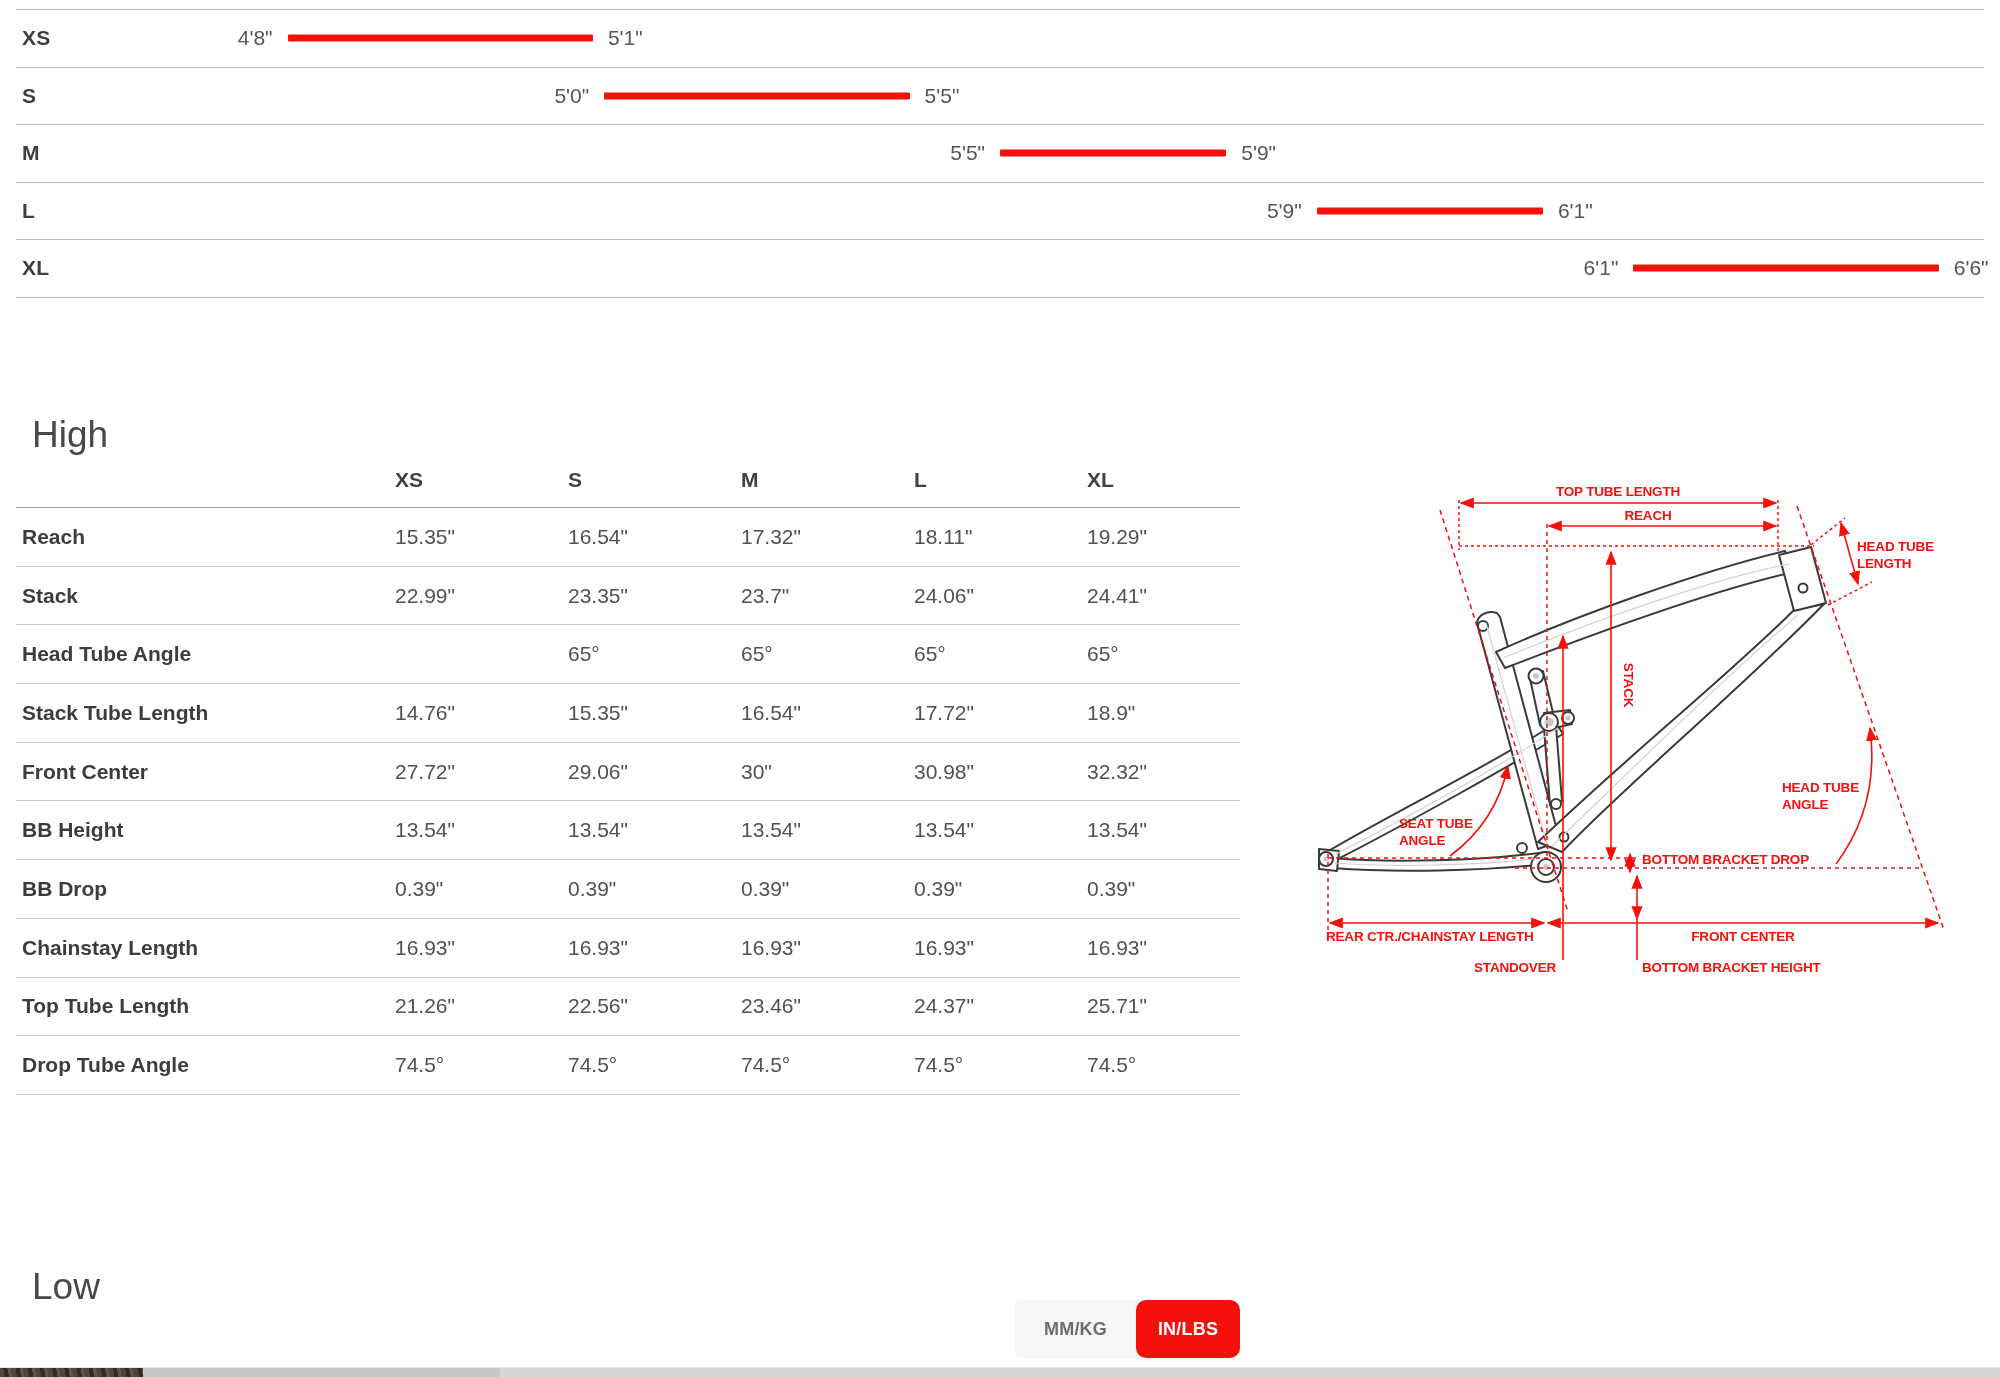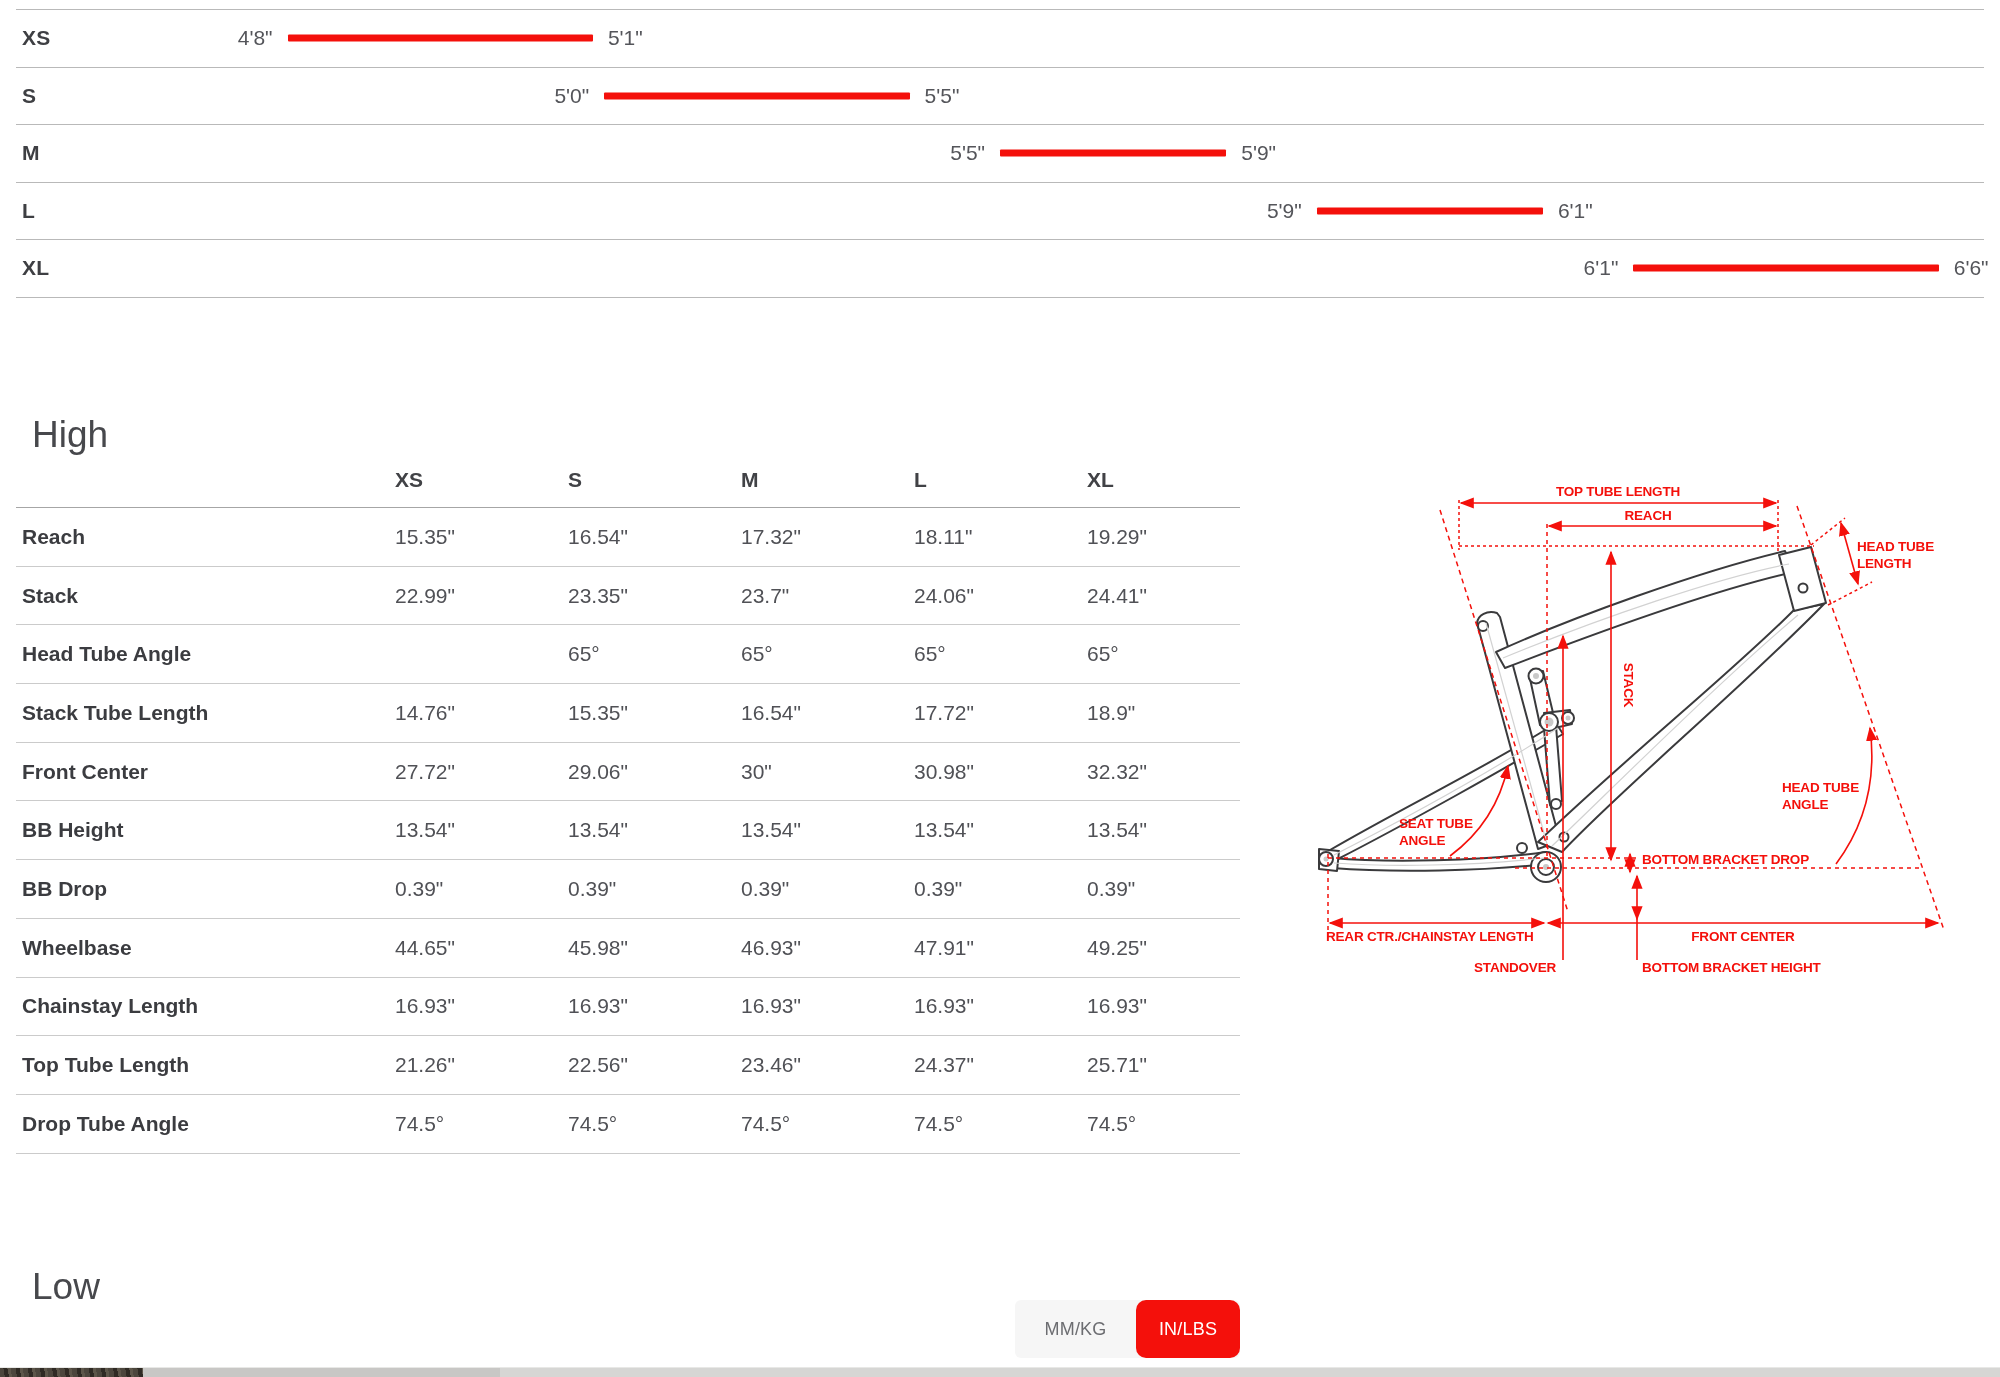--- a/index.html
+++ b/index.html
@@ -30,21 +30,21 @@
   .gt-row{height:57.7px;border-bottom:1px solid #cbcbcb;font-size:21px;color:#505156;}
   .gt-row .lbl{font-weight:bold;color:#3b3c40;padding-left:6px;font-size:21px;}
   
   .diagram{position:absolute;left:1300px;top:460px;width:690px;height:610px;}
   .diagram svg{display:block;}
   .dim-label{font-family:"Liberation Sans",sans-serif;font-weight:bold;font-size:13.5px;fill:#f4100b;letter-spacing:-0.2px;}
   
   .units-toggle{position:absolute;left:1015px;top:1300px;width:225px;height:58px;
     background:#f6f6f6;border-radius:6px;display:flex;align-items:stretch;}
   .unit{flex:1;border:none;background:transparent;font-family:"Liberation Sans",sans-serif;
-    font-weight:normal;font-size:18px;color:#6c6d71;cursor:pointer;letter-spacing:.2px;}
+    font-weight:bold;font-size:18px;color:#6c6d71;cursor:pointer;letter-spacing:.2px;}
   .unit.active{flex:0 0 104px;background:#f4100b;color:#ffffff;border-radius:10px;}
   
   .footer-strip{position:absolute;left:0;top:1367px;width:2000px;height:10px;
     background:#d6d6d4;border-top:1px solid #e8e8e6;}
   .fs-dark{position:absolute;left:0;top:0;width:143px;height:100%;
     background:repeating-linear-gradient(80deg,#4c463d 0 5px,#2f2a24 5px 9px,#5d564a 9px 12px);}
   .fs-mid{position:absolute;left:143px;top:0;width:357px;height:100%;background:#c8c7c5;}
 </style>
 </head>
 <body>
@@ -143,28 +143,20 @@
         <span class="val">13.54"</span>
         <span class="val">13.54"</span>
       </div>
       <div class="gt-row">
         <span class="lbl">BB Drop</span>
         <span class="val">0.39"</span>
         <span class="val">0.39"</span>
         <span class="val">0.39"</span>
         <span class="val">0.39"</span>
         <span class="val">0.39"</span>
-      </div>
-      <div class="gt-row">
-        <span class="lbl">Wheelbase</span>
-        <span class="val">44.65"</span>
-        <span class="val">45.98"</span>
-        <span class="val">46.93"</span>
-        <span class="val">47.91"</span>
-        <span class="val">49.25"</span>
       </div>
       <div class="gt-row">
         <span class="lbl">Chainstay Length</span>
         <span class="val">16.93"</span>
         <span class="val">16.93"</span>
         <span class="val">16.93"</span>
         <span class="val">16.93"</span>
         <span class="val">16.93"</span>
       </div>
       <div class="gt-row">

